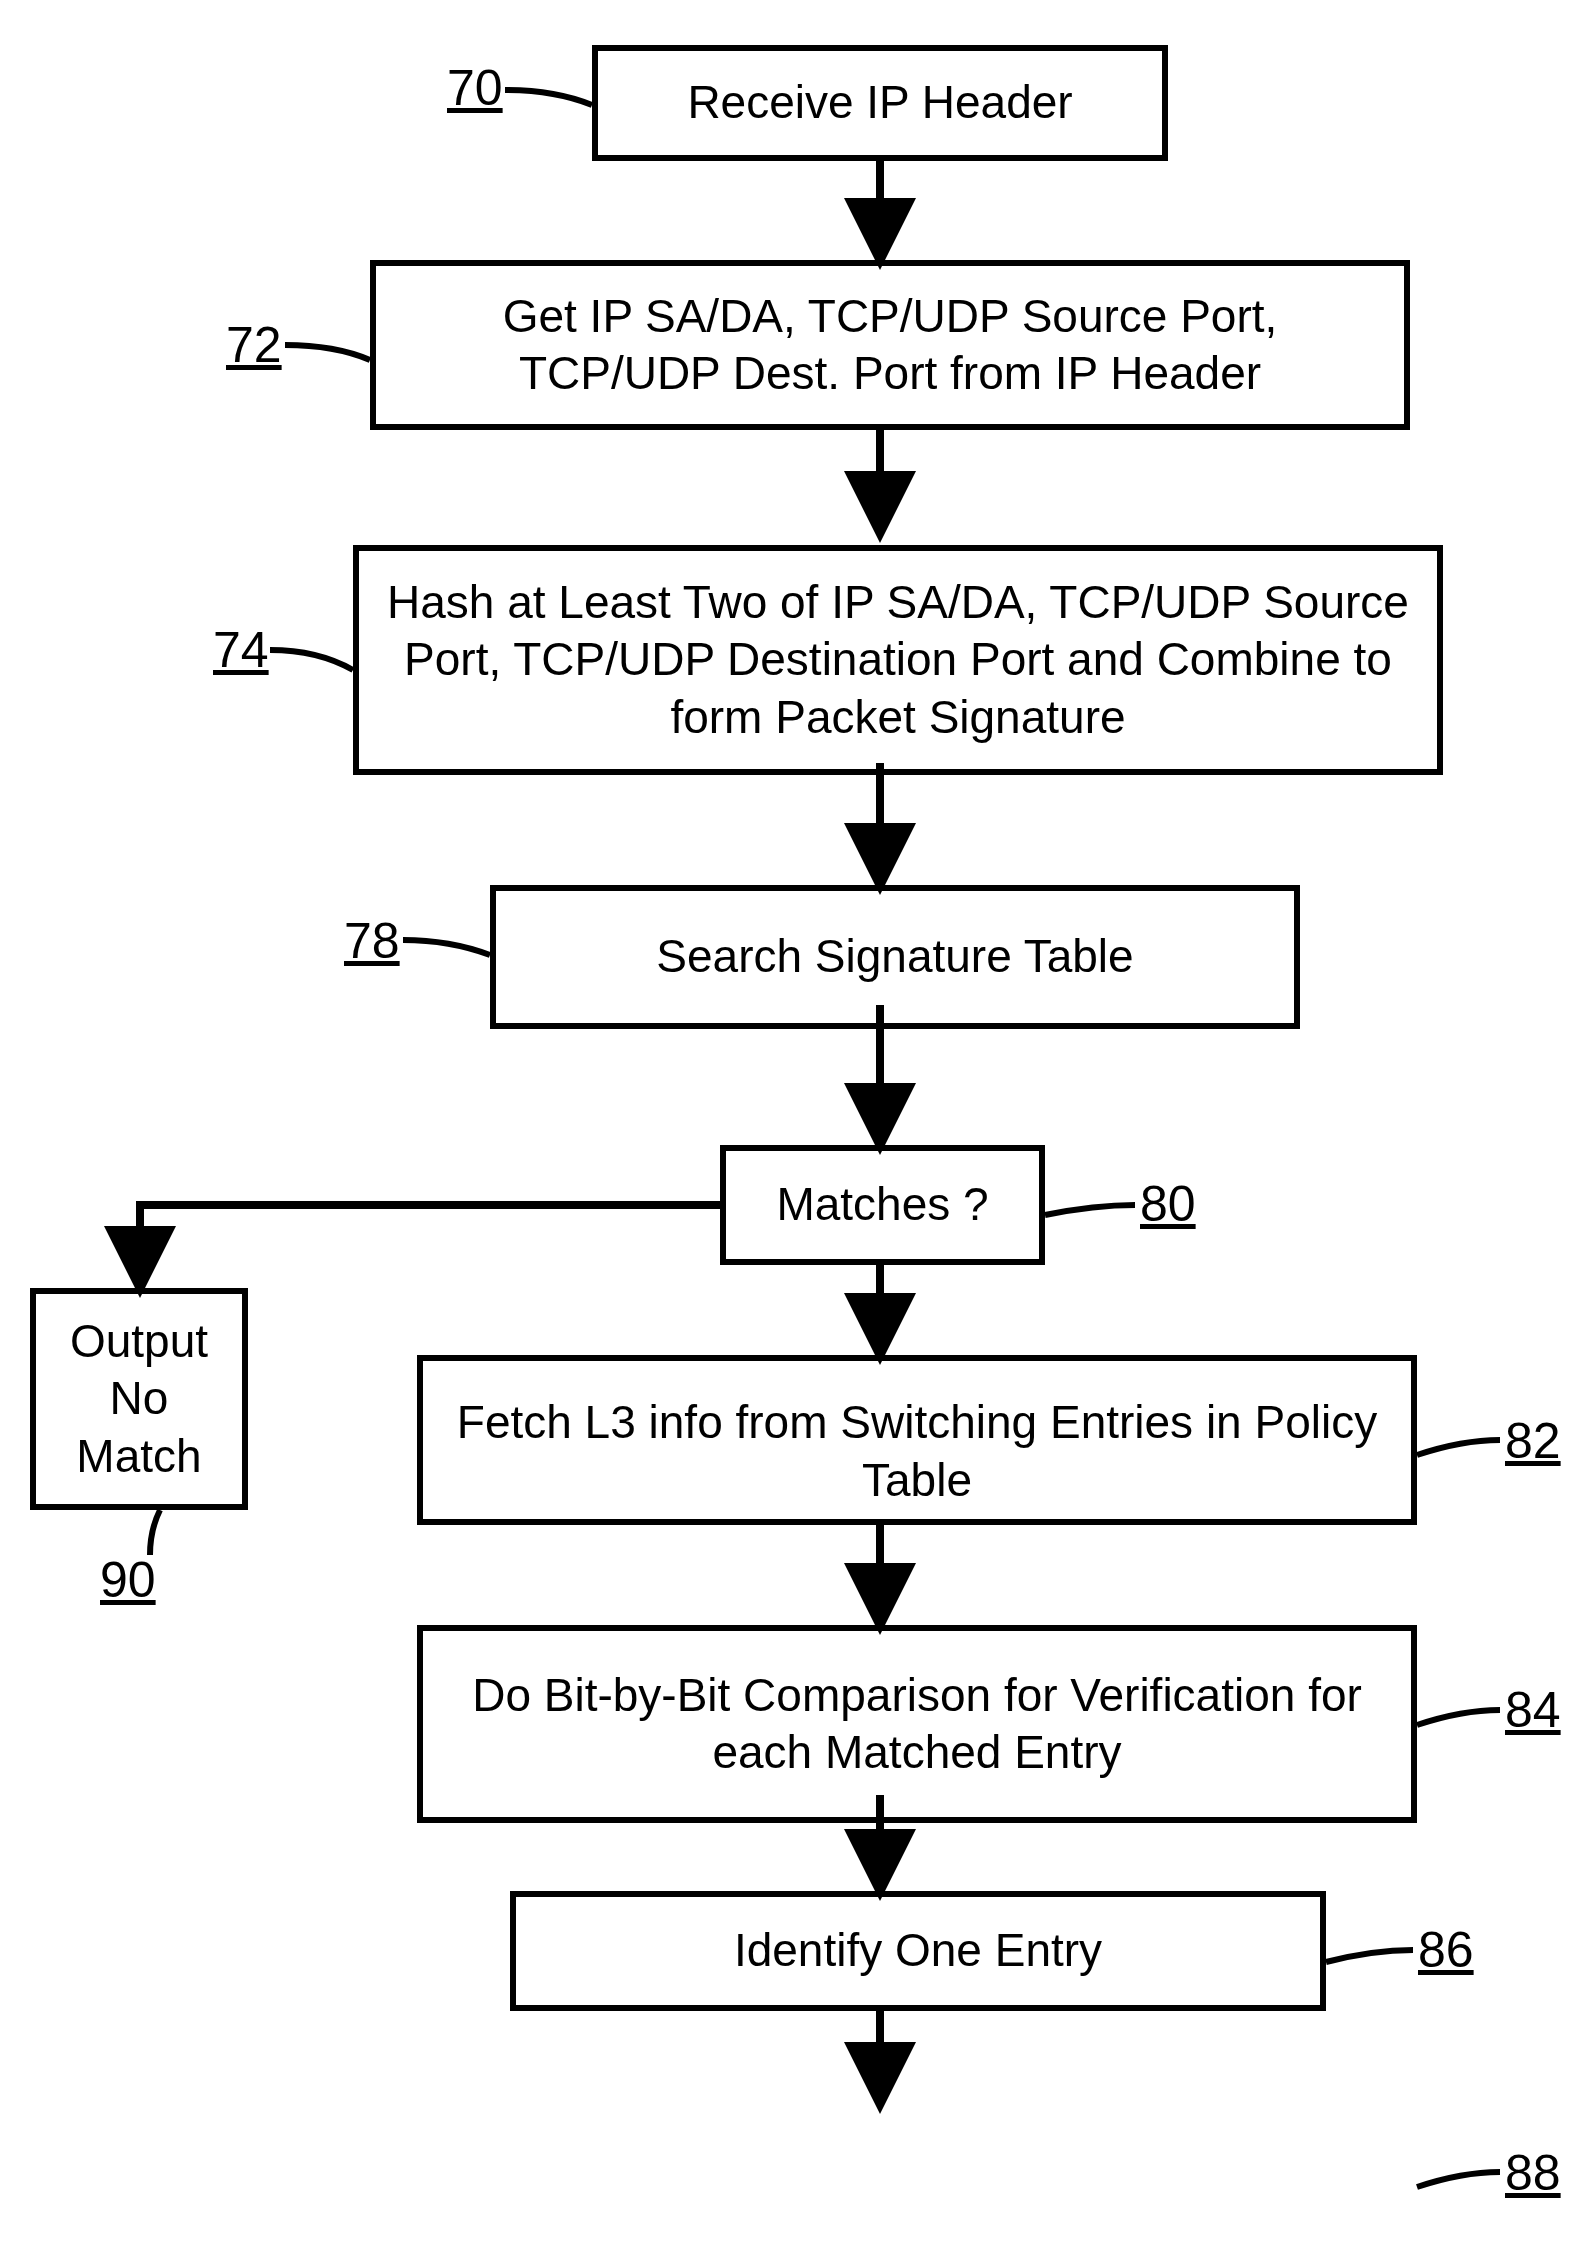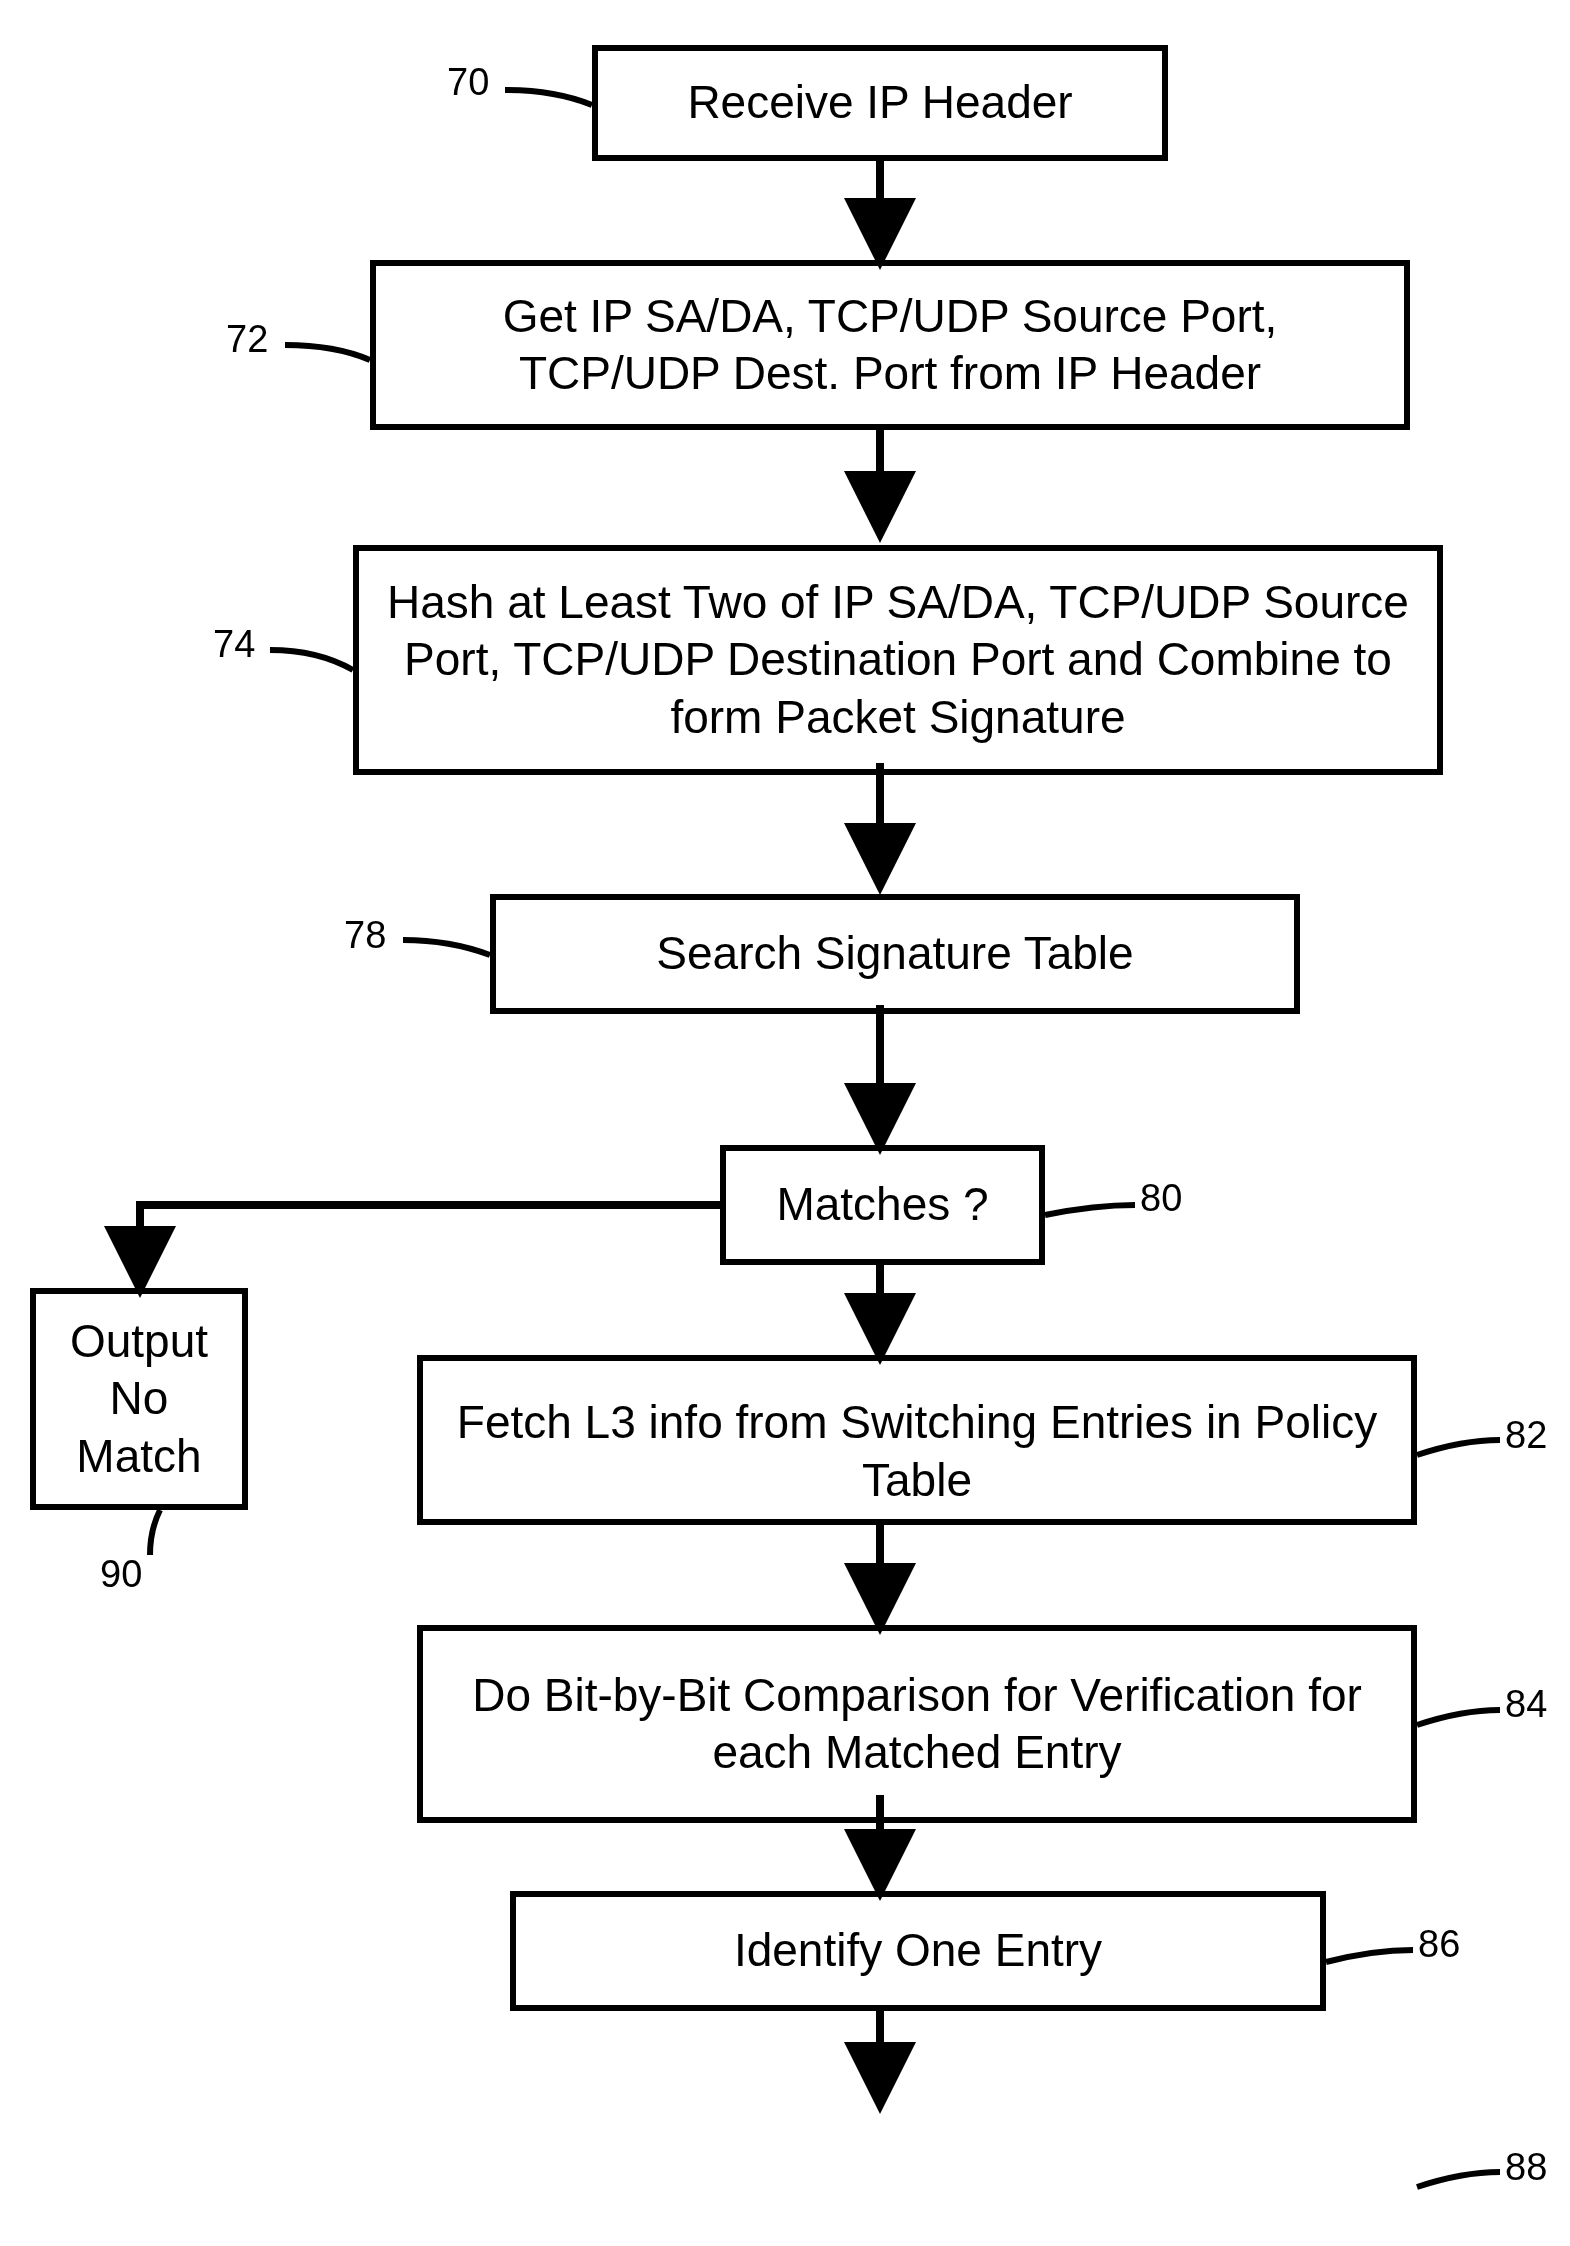--- a/index.html
+++ b/index.html
@@ -23,23 +23,24 @@
     align-items: center;
     justify-content: center;
     text-align: center;
     font-size: 46px;
     line-height: 1.25;
     font-weight: 400;
     padding: 10px 20px;
   }
   .label {
     position: absolute;
-    font-size: 38px;
+    font-size: 50px;
     line-height: 1;
     font-weight: 400;
+    text-decoration: underline;
   }
   svg.arrows {
     position: absolute;
     left: 0;
     top: 0;
     width: 1570px;
     height: 2246px;
     pointer-events: none;
   }
 </style>
@@ -53,21 +54,21 @@
   </div>
 
   <div class="node" style="left:370px; top:260px; width:1040px; height:170px;">
     <span>Get IP SA/DA, TCP/UDP Source Port, TCP/UDP Dest. Port from IP Header</span>
   </div>
 
   <div class="node" style="left:353px; top:545px; width:1090px; height:230px;">
     <span>Hash at Least Two of IP SA/DA, TCP/UDP Source Port, TCP/UDP Destination Port and Combine to form Packet Signature</span>
   </div>
 
-  <div class="node" style="left:490px; top:885px; width:810px; height:120px;margin-top:9px;">
+  <div class="node" style="left:490px; top:885px; width:810px; height:144px;">
     <span>Search Signature Table</span>
   </div>
 
   <div class="node" style="left:720px; top:1145px; width:325px; height:120px;">
     <span>Matches ?</span>
   </div>
 
   <div class="node" style="left:30px; top:1288px; width:218px; height:222px;">
     <span>Output No Match</span>
   </div>

